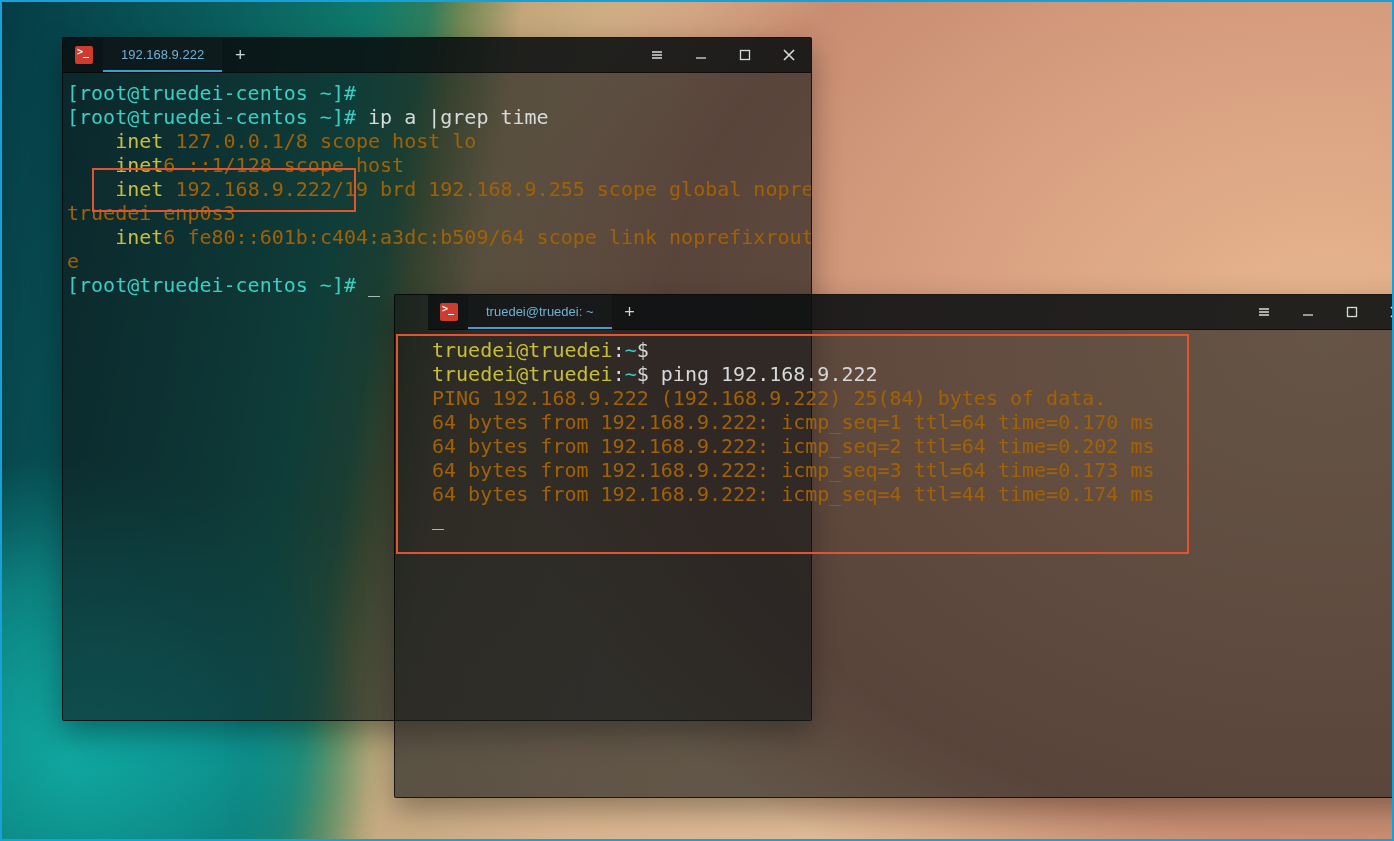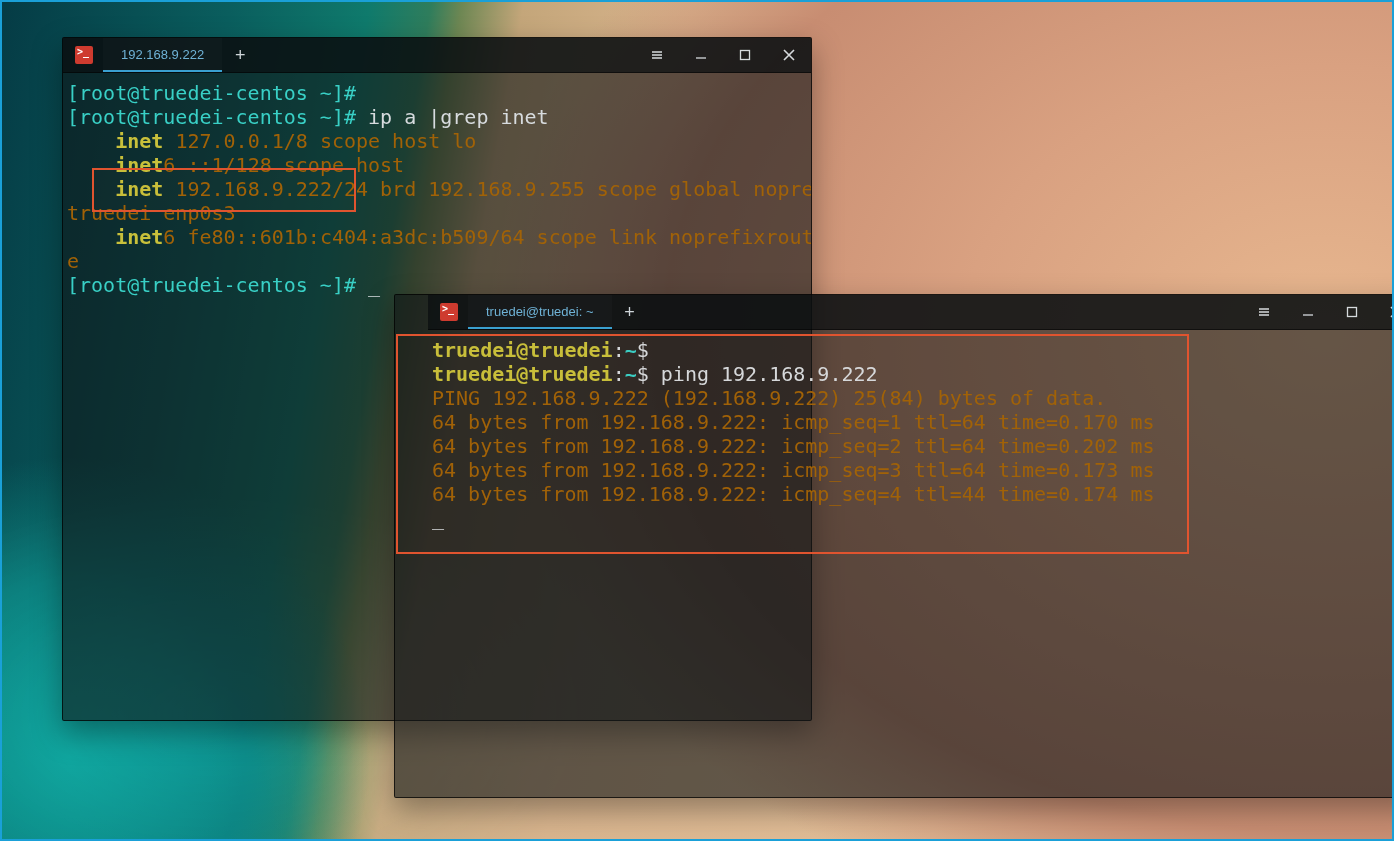--- a/index.html
+++ b/index.html
@@ -48,21 +48,21 @@
   .win-btn.close svg{stroke-width:1.6}
 
   .term-body{
     flex:1;padding:8px 4px 8px 4px;font:20px/24px "DejaVu Sans Mono","Consolas",monospace;
     color:#3ad12a;white-space:pre;overflow:hidden;
   }
   .term-body .pcyan{color:#39d0c6}
   .term-body .pyell{color:#c8c03b}
   .term-body .pwhite{color:#d7dbde}
   .term-body .pgreen{color:#a16207}
-  .term-body .bold{font-weight:700}
+  .term-body .bold{font-weight:400}
   .cursor{color:#d7dbde}
 
   .hl{
     position:absolute;border:2px solid #e0542f;background:rgba(224,84,47,.02);
     pointer-events:none;
   }
 </style>
 </head>
 <body>
 
@@ -93,24 +93,24 @@
           </svg>
         </div>
       <div class="win-btn close">
           <svg viewBox="0 0 12 12">
             <path d="M1 1l10 10M11 1L1 11"></path>
           </svg>
         </div>
     </div>
   </div>
   <div class="term-body" id="w1body"><span class="pcyan">[root@truedei-centos ~]#</span>
-<span class="pcyan">[root@truedei-centos ~]#</span><span class="pwhite"> ip a |grep inet</span>
+<span class="pcyan">[root@truedei-centos ~]#</span><span class="pwhite"> ip a |grep time</span>
 <span class="pgreen">    </span><span class="pyell bold">inet</span><span class="pgreen"> 127.0.0.1/8 scope host lo</span>
 <span class="pgreen">    </span><span class="pyell bold">inet</span><span class="pgreen">6 ::1/128 scope host </span>
-<span class="pgreen">    </span><span class="pyell bold">inet</span><span class="pgreen"> 192.168.9.222/24 brd 192.168.9.255 scope global nopre</span>
+<span class="pgreen">    </span><span class="pyell bold">inet</span><span class="pgreen"> 192.168.9.222/19 brd 192.168.9.255 scope global nopre</span>
 <span class="pgreen">truedei enp0s3</span>
 <span class="pgreen">    </span><span class="pyell bold">inet</span><span class="pgreen">6 fe80::601b:c404:a3dc:b509/64 scope link noprefixrout</span>
 <span class="pgreen">e </span>
 <span class="pcyan">[root@truedei-centos ~]#</span><span class="cursor"> _</span></div>
 </div>
 
 <div class="term-window" id="w2" style="left: 394px; top: 294px; width: 990px; height: 502px; padding-left: 33px;">
   <div class="titlebar">
     <div class="app-icon"></div>
     <div class="tab">

